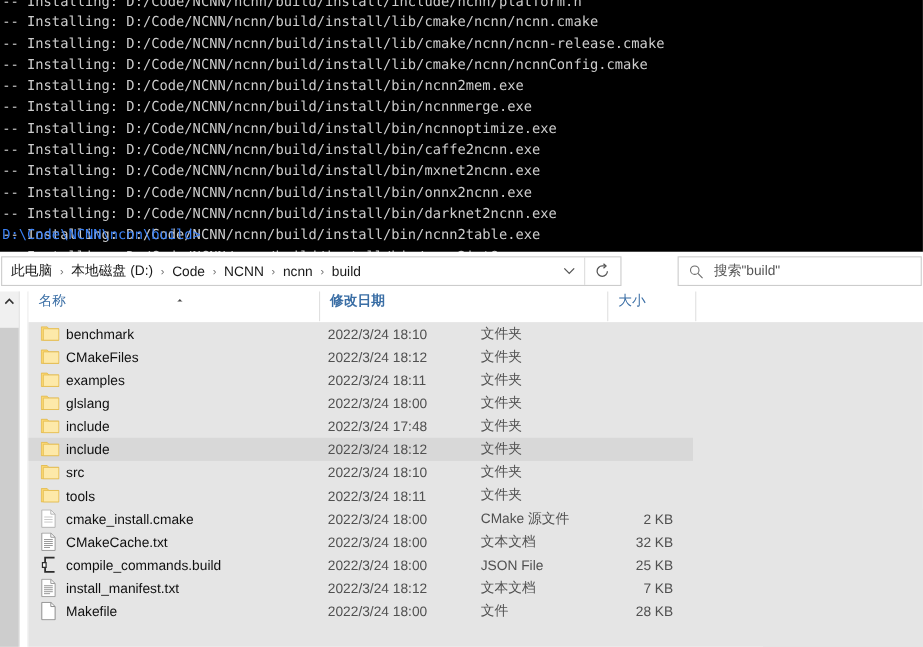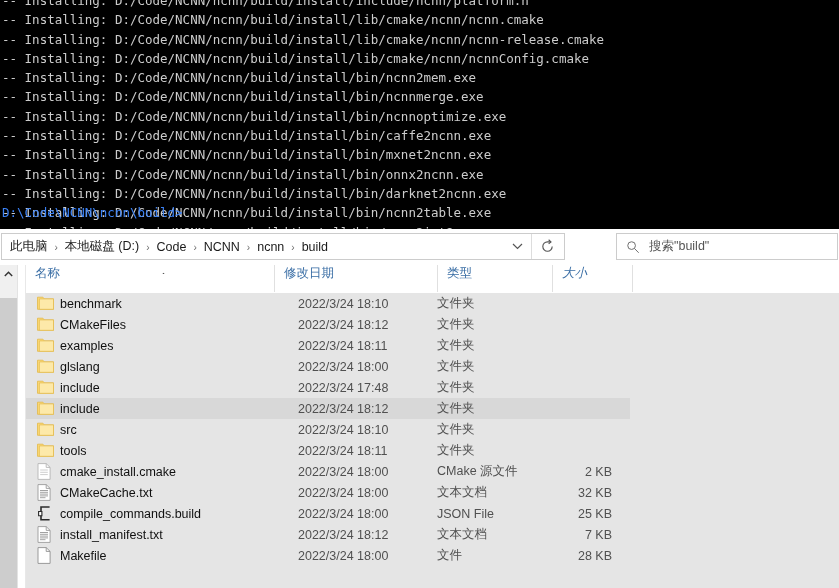--- a/index.html
+++ b/index.html
@@ -337,27 +337,24 @@
 
     <div class="hdr-row">
       <div class="hdr-cell" style="left:0px;width:264px;">
         <span>名称</span>
       </div>
       <div class="sort-arrow">
         <svg width="13" height="8" viewBox="0 0 13 8">
           <path d="M2.5 6 L6.5 1.8 L10.5 6" fill="none" stroke="#4a4a4a" stroke-width="1.3"></path>
         </svg>
       </div>
-      <div class="hdr-cell sep" style="left:248px;width:147px;">
+      <div class="hdr-cell sep" style="left:264px;width:147px;font-weight:bold;">
         <span>修改日期</span>
       </div>
-      <div class="hdr-cell sep" style="left:411px;width:115px;">
-        <span>类型</span>
-      </div>
-      <div class="hdr-cell sep" style="left:526px;width:80px;font-style:italic;">
+      <div class="hdr-cell sep" style="left:526px;width:80px;">
         <span>大小</span>
       </div>
       <div class="hdr-cell sep" style="left:606px;width:40px;"></div>
     </div>
 
     <div class="list" id="file-list">
         <div class="row">
           <span class="cell-icon"><svg width="17" height="15" viewBox="0 0 17 15">
               <path d="M0.5 2.2 h5.4 l1.5 1.7 h9.1 v10.4 h-16 z" fill="#fcd975" stroke="#e2b94a" stroke-width="0.8"></path>
               <path d="M2.4 3.9 h14.1 v10.4 h-14.1 z" fill="#fde9a9" stroke="#e2b94a" stroke-width="0.7"></path>

